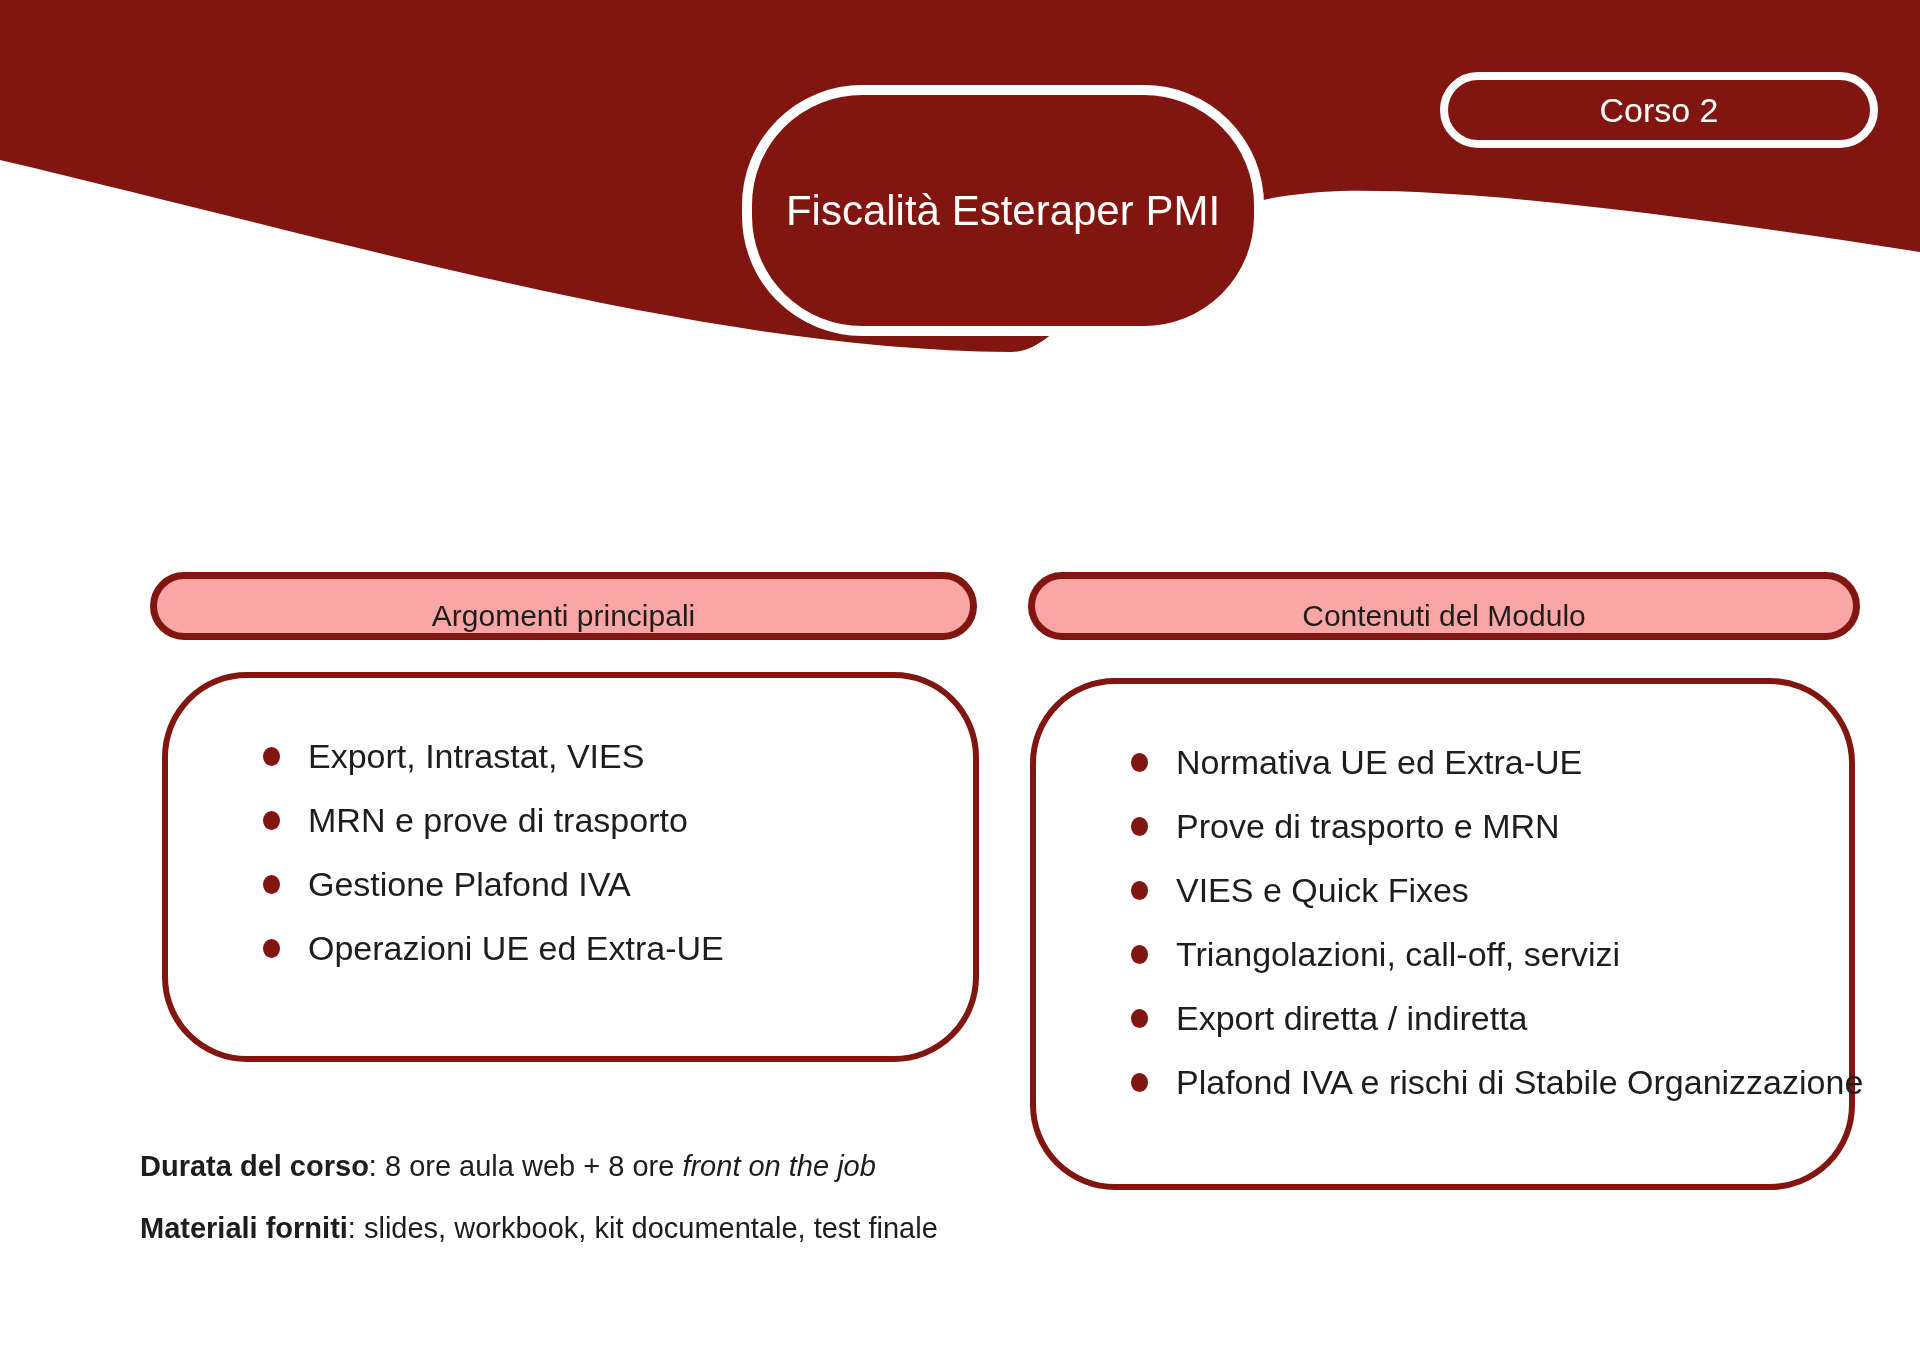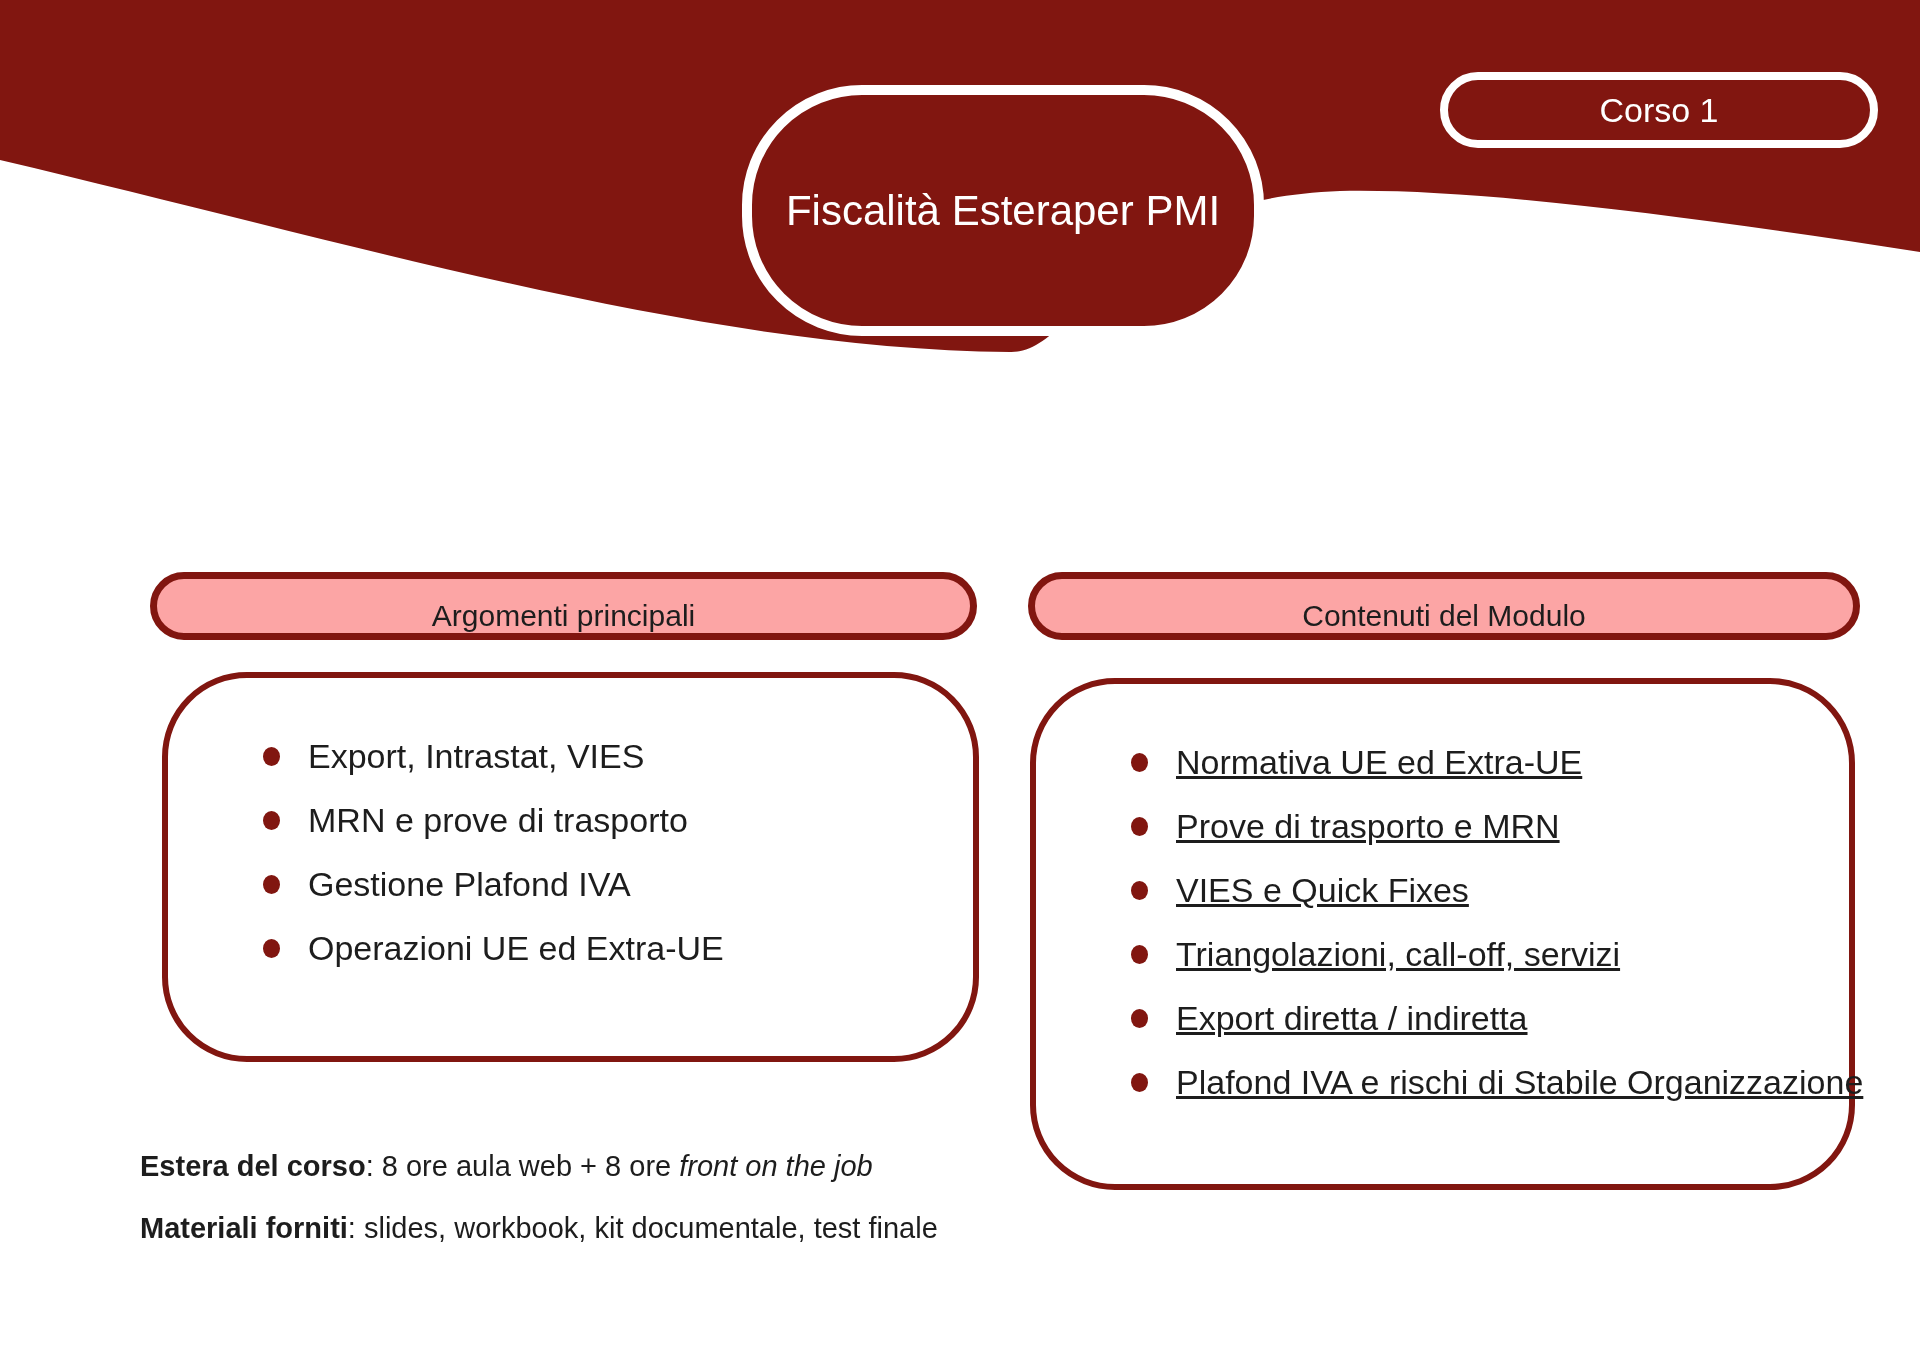--- a/index.html
+++ b/index.html
@@ -58,21 +58,21 @@
   .content-box{
     position:absolute;box-sizing:border-box;
     border:6px solid var(--brand,#811610);
     border-radius:85px;background:#ffffff;
   }
   .content-box.left{left:162px;top:672px;width:817px;height:390px;}
   .content-box.right{left:1030px;top:678px;width:825px;height:512px;}
   .bullet-list{
     list-style:none;margin:0;padding:46px 30px 0 95px;
   }
-  .content-box.right .bullet-list{text-decoration:underline;}
+  .content-box.right .bullet-list{}
   .bullet-item{
     display:flex;align-items:center;height:64px;
     font-size:34px;color:#1d1d1d;white-space:nowrap;
   }
   .bullet-dot{
     flex:0 0 auto;width:17px;height:19px;border-radius:50%;
     background:var(--brand,#811610);margin-right:28px;
   }
   
   .footer-line{position:absolute;left:140px;font-size:29px;line-height:36px;white-space:nowrap;}
@@ -93,21 +93,21 @@
              C 1480 188, 1700 218, 1920 252
              L 1920 0 L 0 0 Z" fill="#811610"></path>
   </svg>
 
   <div class="title-pill">
     <div>Fiscalità Estera</div>
     <div>per PMI</div>
   </div>
 
   <div class="corso-pill">
-    <span>Corso 1</span>
+    <span>Corso 2</span>
   </div>
 
 
   <div class="section-pill left">
     <span>Argomenti principali</span>
   </div>
   <div class="section-pill right">
     <span>Contenuti del Modulo</span>
   </div>
 
@@ -155,19 +155,19 @@
         <span>Export diretta / indiretta</span>
       </li>
         <li class="bullet-item">
         <span class="bullet-dot"></span>
         <span>Plafond IVA e rischi di Stabile Organizzazione</span>
       </li>
       </ul>
   </div>
 
   <div class="footer-line duration">
-    <b>Estera del corso</b><span>: 8 ore aula web + 8 ore </span><i>front on the job</i>
+    <b>Durata del corso</b><span>: 8 ore aula web + 8 ore </span><i>front on the job</i>
   </div>
   <div class="footer-line materials">
     <b>Materiali forniti</b><span>: slides, workbook, kit documentale, test finale</span>
   </div>
 
 </div>
 
 </body></html>

